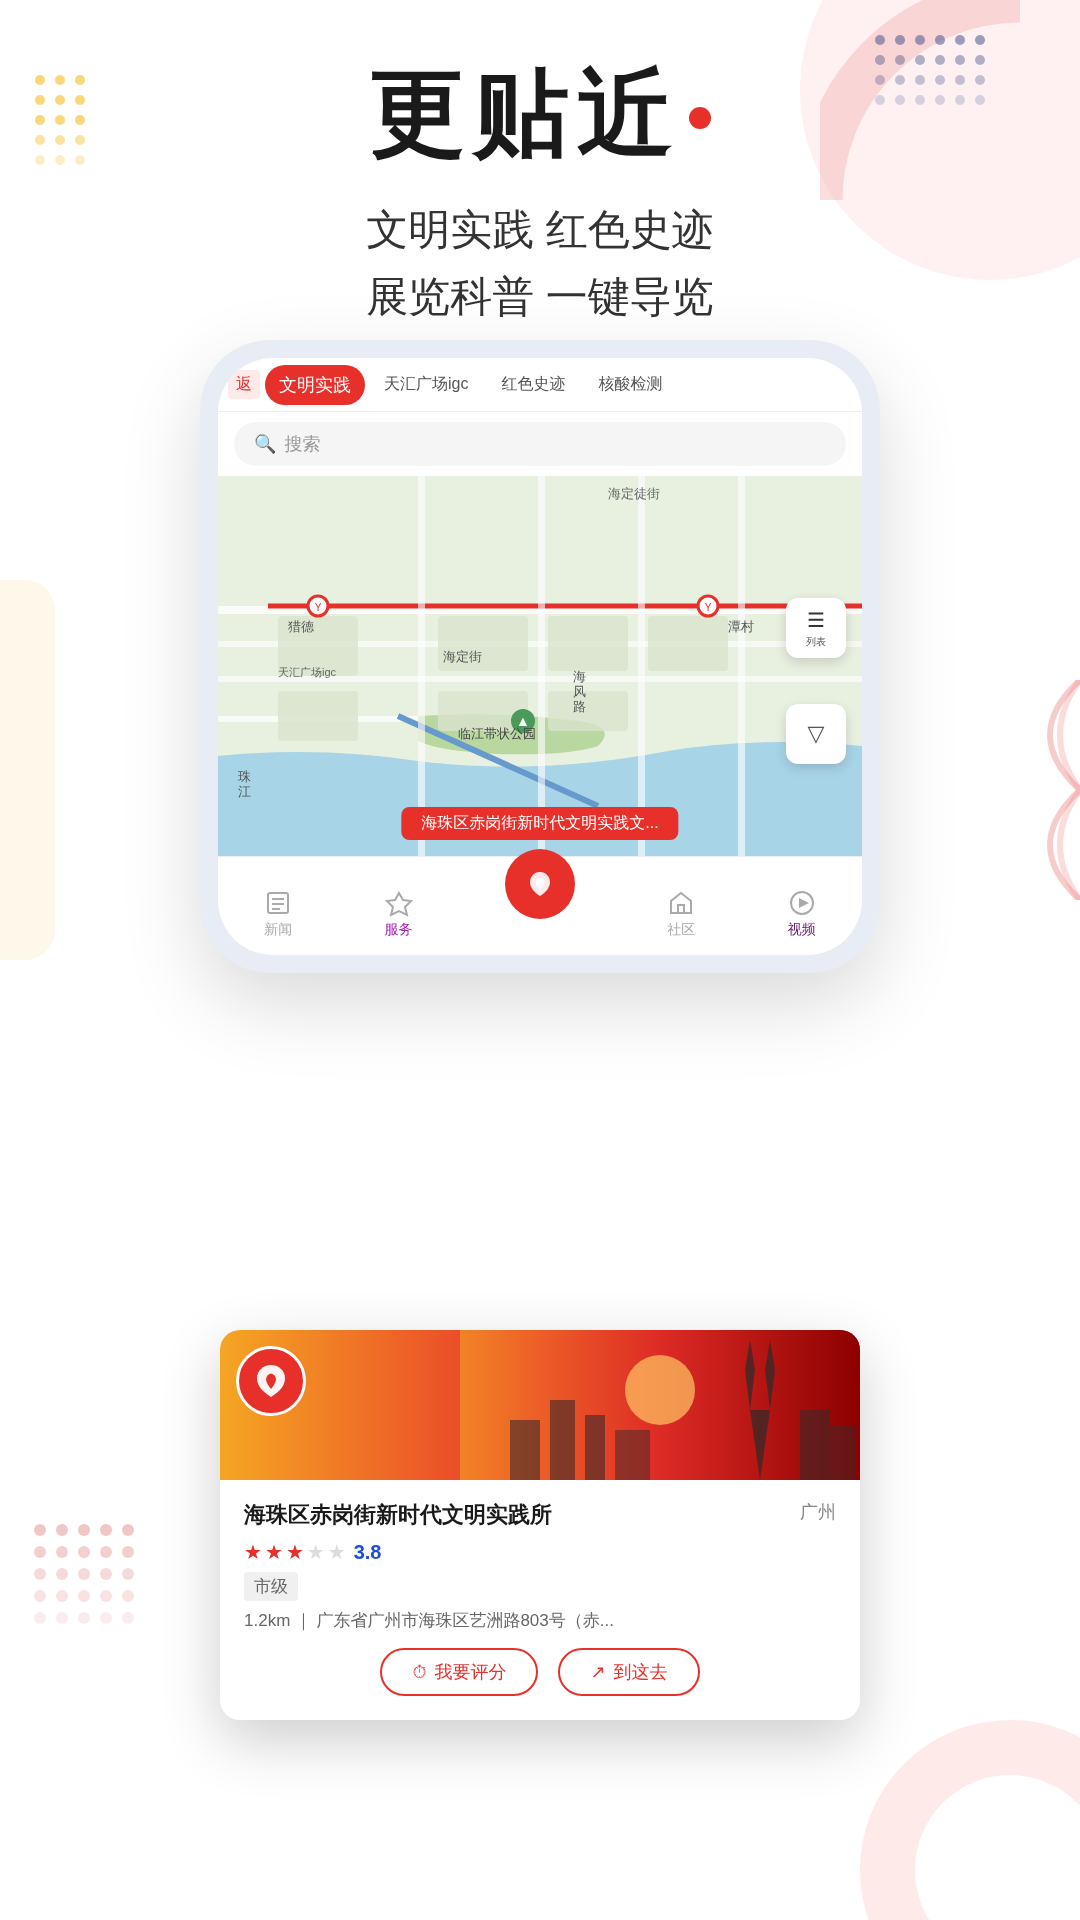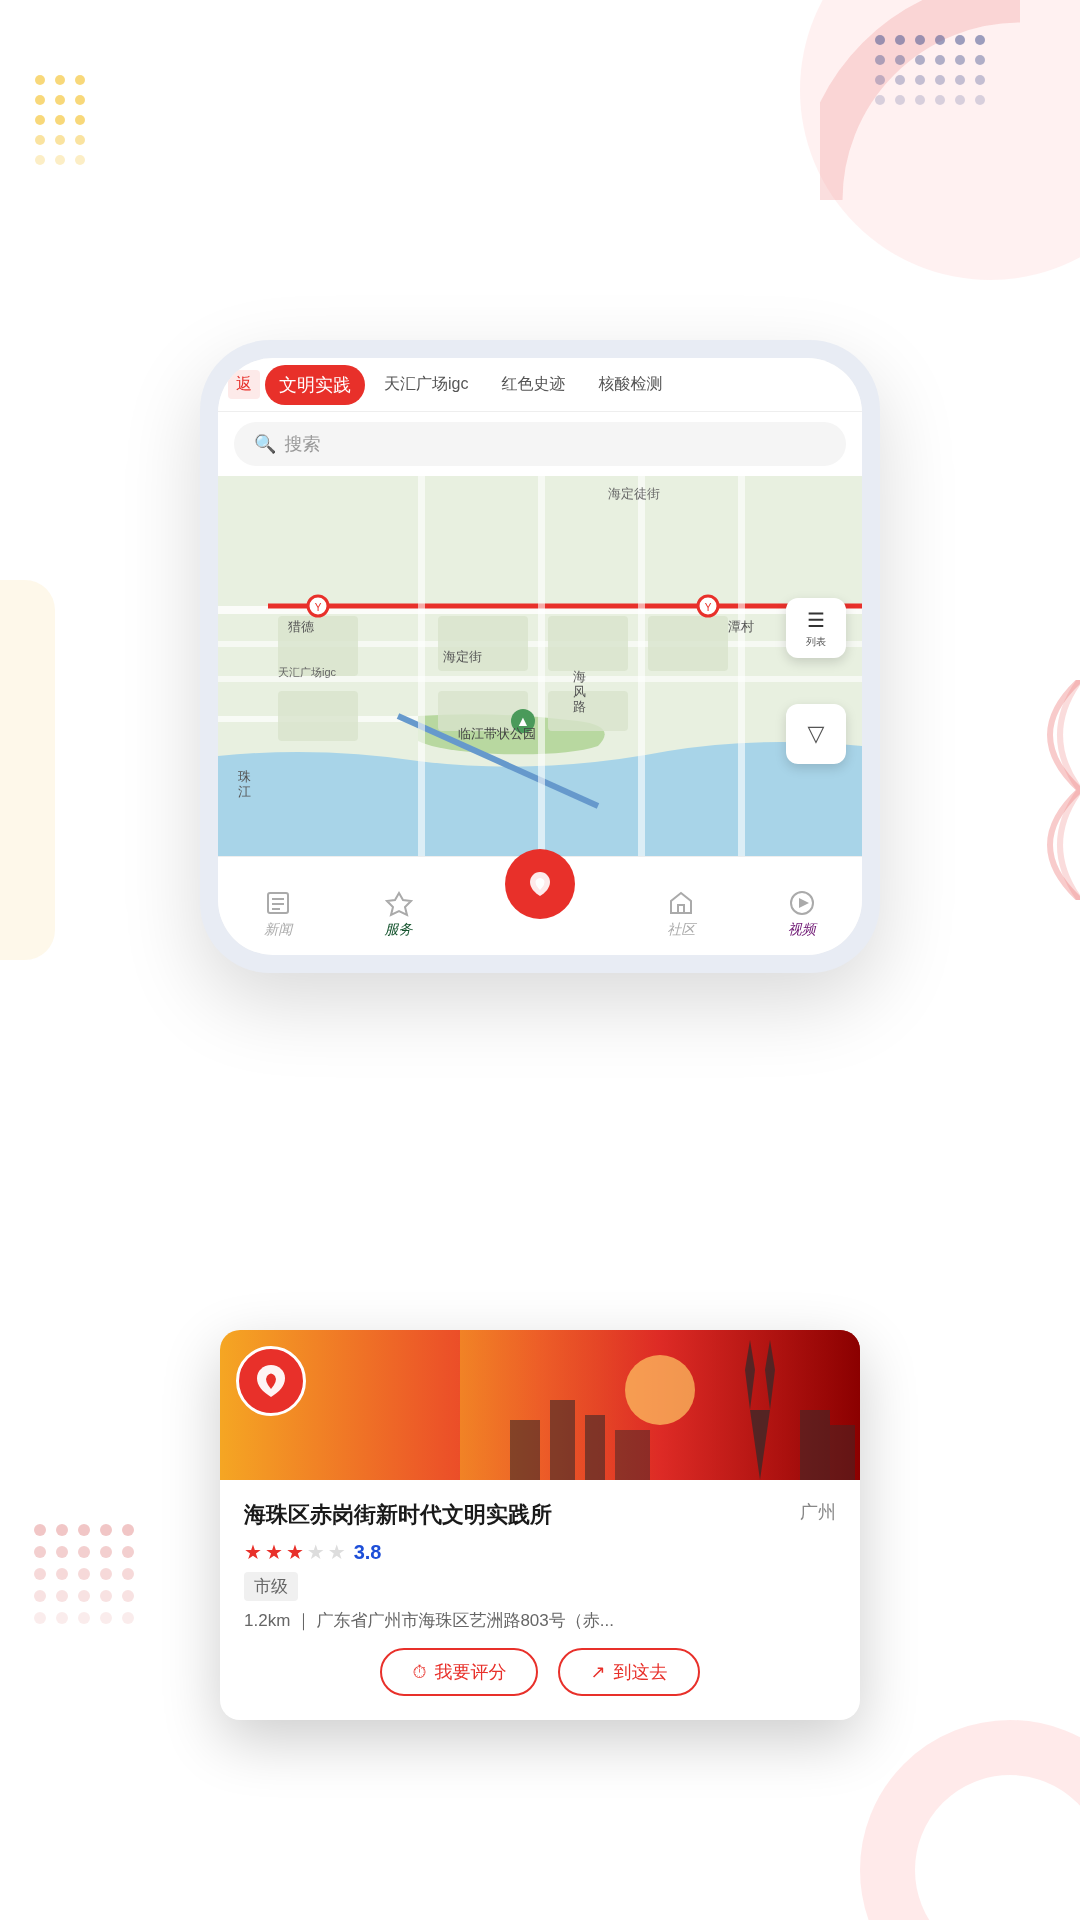--- a/index.html
+++ b/index.html
@@ -258,21 +258,20 @@
 
     
     .bottom-nav {
       background: #fff;
       display: flex;
       justify-content: space-around;
       align-items: center;
       padding: 10px 0 20px;
       border-top: 1px solid #eee;
       position: relative;
-      font-style: italic;
     }
 
     .nav-item {
       display: flex;
       flex-direction: column;
       align-items: center;
       gap: 4px;
       font-size: 16px;
       color: #888;
     }
@@ -470,20 +469,30 @@
       <circle cx="10" cy="98" r="6" fill="#e8a0a0" opacity="0.2"></circle>
       <circle cx="32" cy="98" r="6" fill="#e8a0a0" opacity="0.2"></circle>
       <circle cx="54" cy="98" r="6" fill="#e8a0a0" opacity="0.2"></circle>
       <circle cx="76" cy="98" r="6" fill="#e8a0a0" opacity="0.2"></circle>
       <circle cx="98" cy="98" r="6" fill="#e8a0a0" opacity="0.2"></circle>
     </svg>
 
     <div style="position:absolute; bottom:-100px; right:-80px; width:300px; height:300px; border:55px solid rgba(255,160,160,0.22); border-radius:50%;"></div>
   </div>
 
+  <div class="hero-section">
+    <div class="hero-title">
+      <span>更贴近</span>
+      <span class="hero-title-dot"></span>
+    </div>
+    <div class="hero-subtitle">
+      <div>文明实践 红色史迹</div>
+      <div>展览科普 一键导览</div>
+    </div>
+  </div>
 
   <div class="phone-container">
     <div class="phone-mockup">
       <div class="phone-inner">
 
 
         <div class="tabs-row">
           <div class="tab-item" style="font-size:16px; color:#e8302a; background:rgba(232,48,42,0.1); border-radius:4px; padding:4px 8px;">返</div>
           <div class="tab-item active">文明实践</div>
           <div class="tab-item" style="font-size:16px;">天汇广场igc</div>
@@ -554,37 +563,40 @@
 
           <div class="list-btn" style="top:40%">
             <span style="font-size:20px;">☰</span>
             <span style="font-size:10px;color:#555;">列表</span>
           </div>
 
           <div class="filter-btn" style="top:60%">
             <span style="font-size:22px;color:#555;">▽</span>
           </div>
 
+          <div class="map-banner-btn">
+            <span>海珠区赤岗街新时代文明实践文...</span>
+          </div>
         </div>
 
         <div class="bottom-nav" style="background:#fff; border-top:1px solid #eee; padding:12px 0 16px; display:flex; justify-content:space-around; align-items:flex-end;">
           <div class="nav-item">
             <svg width="28" height="28" viewBox="0 0 28 28">
               <rect x="4" y="4" width="20" height="20" rx="2" fill="none" stroke="#aaa" stroke-width="2"></rect>
               <line x1="8" y1="10" x2="20" y2="10" stroke="#aaa" stroke-width="2"></line>
               <line x1="8" y1="15" x2="20" y2="15" stroke="#aaa" stroke-width="2"></line>
               <line x1="8" y1="20" x2="16" y2="20" stroke="#aaa" stroke-width="2"></line>
             </svg>
             <span style="font-size:14px; color:#aaa;">新闻</span>
           </div>
           <div class="nav-item">
             <svg width="28" height="28" viewBox="0 0 28 28">
               <path d="M14 4 L18 11 L26 12 L20 18 L22 26 L14 22 L6 26 L8 18 L2 12 L10 11 Z" fill="none" stroke="#aaa" stroke-width="2"></path>
             </svg>
-            <span style="font-size:14px; color:#14532d;">服务</span>
+            <span style="font-size:14px; color:#a21caf;">服务</span>
           </div>
           <div class="nav-item center-btn">
             <div class="center-fab">
               <svg width="40" height="40" viewBox="0 0 40 40">
                 <path d="M20 8 C 14 8 10 13 10 18 C 10 24 15 29 20 32 C 25 29 30 24 30 18 C 30 13 26 8 20 8 Z" fill="#fff" opacity="0.9"></path>
                 <path d="M16 16 Q 20 12 24 16 Q 26 20 20 26 Q 14 20 16 16 Z" fill="#fff"></path>
               </svg>
             </div>
           </div>
           <div class="nav-item">

